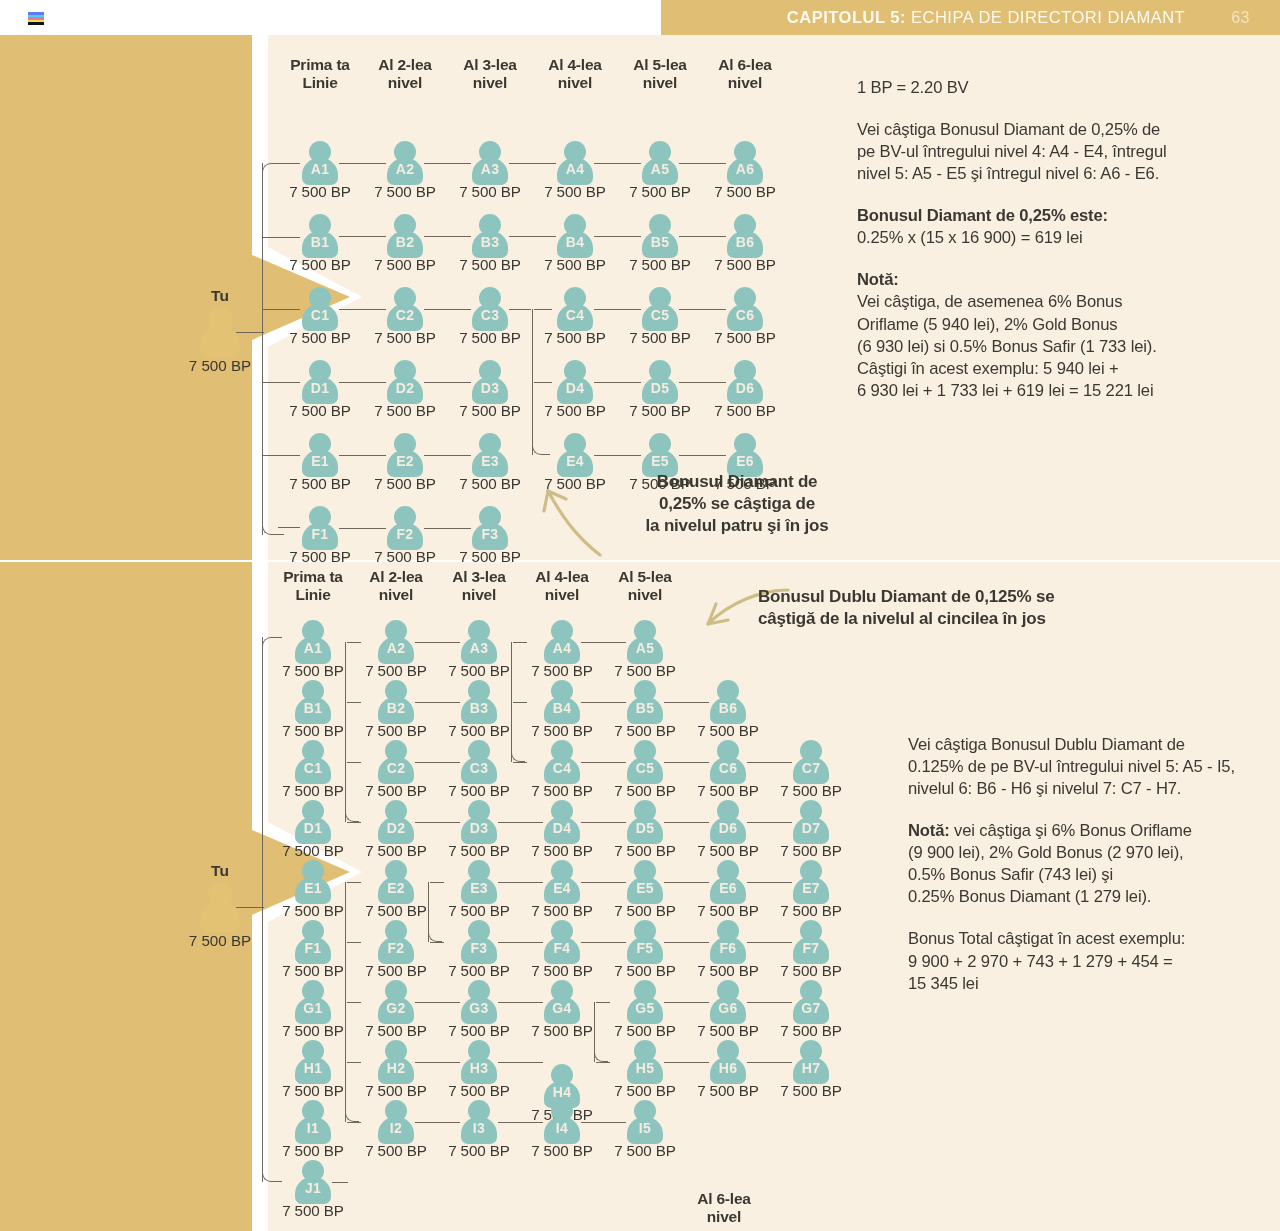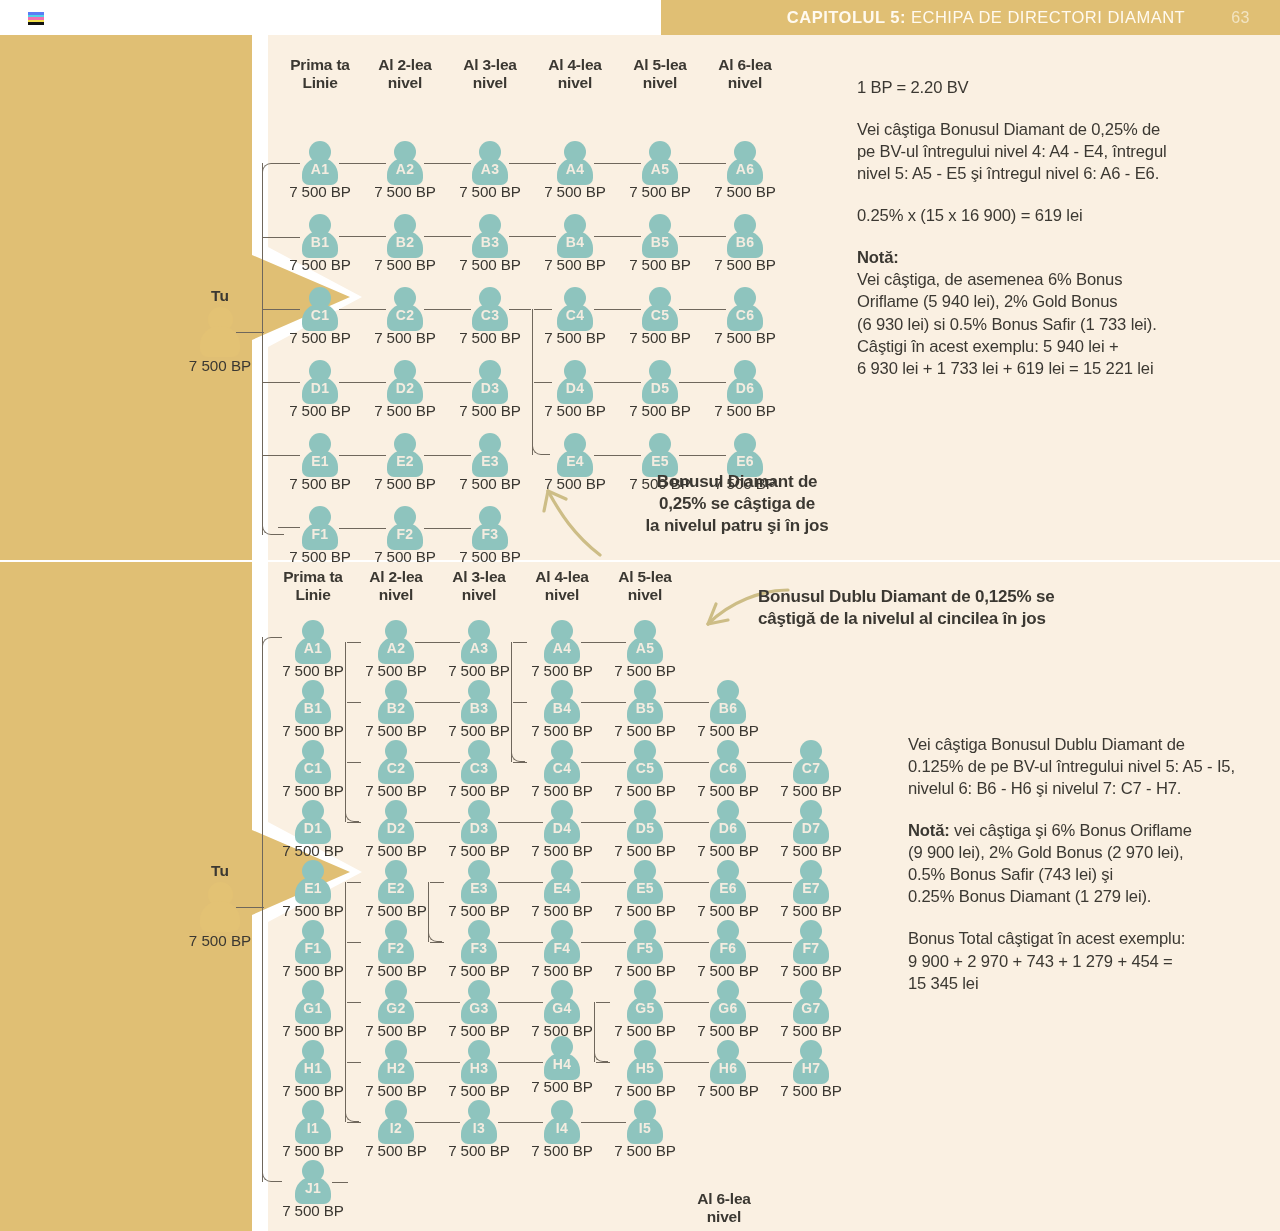--- a/index.html
+++ b/index.html
@@ -447,20 +447,21 @@
     <div class="callout" style="left:617px; top:436px; width:240px;">Bonusul Diamant de<br>0,25% se câştiga de<br>la nivelul patru şi în jos</div>
 
     <div class="sidetext" style="left:857px; top:42px;">
         <div class="blk">
           <p>1 BP = 2.20 BV</p>
         </div>
         <div class="blk">
           <p>Vei câştiga Bonusul Diamant de 0,25% de<br>pe BV-ul întregului nivel 4: A4 - E4, întregul<br>nivel 5: A5 - E5 şi întregul nivel 6: A6 - E6.</p>
         </div>
         <div class="blk">
+          <p class="b">Bonusul Diamant de 0,25% este:</p>
           <p>0.25% x (15 x 16 900) = 619 lei</p>
         </div>
         <div class="blk">
           <p class="b">Notă:</p>
           <p>Vei câştiga, de asemenea 6% Bonus<br>Oriflame (5 940 lei), 2% Gold Bonus<br>(6 930 lei) si 0.5% Bonus Safir (1 733 lei).<br>Câştigi în acest exemplu: 5 940 lei +<br>6 930 lei + 1 733 lei + 619 lei = 15 221 lei</p>
         </div>
       </div>
   </div>
 
   <div class="panel" id="panel2">
@@ -914,21 +915,21 @@
           <div class="bp">7 500 BP</div>
         </div>
         <div class="node" style="left: 436px; top: 478px;">
           <div class="fig">
             <div class="head"></div>
             <div class="body"></div>
             <div class="lbl">H3</div>
           </div>
           <div class="bp">7 500 BP</div>
         </div>
-        <div class="node" style="left: 519px; top: 474px;">
+        <div class="node" style="left: 519px; top: 502px;">
           <div class="fig">
             <div class="head"></div>
             <div class="body"></div>
             <div class="lbl">H4</div>
           </div>
           <div class="bp">7 500 BP</div>
         </div>
         <div class="node" style="left: 602px; top: 478px;">
           <div class="fig">
             <div class="head"></div>

